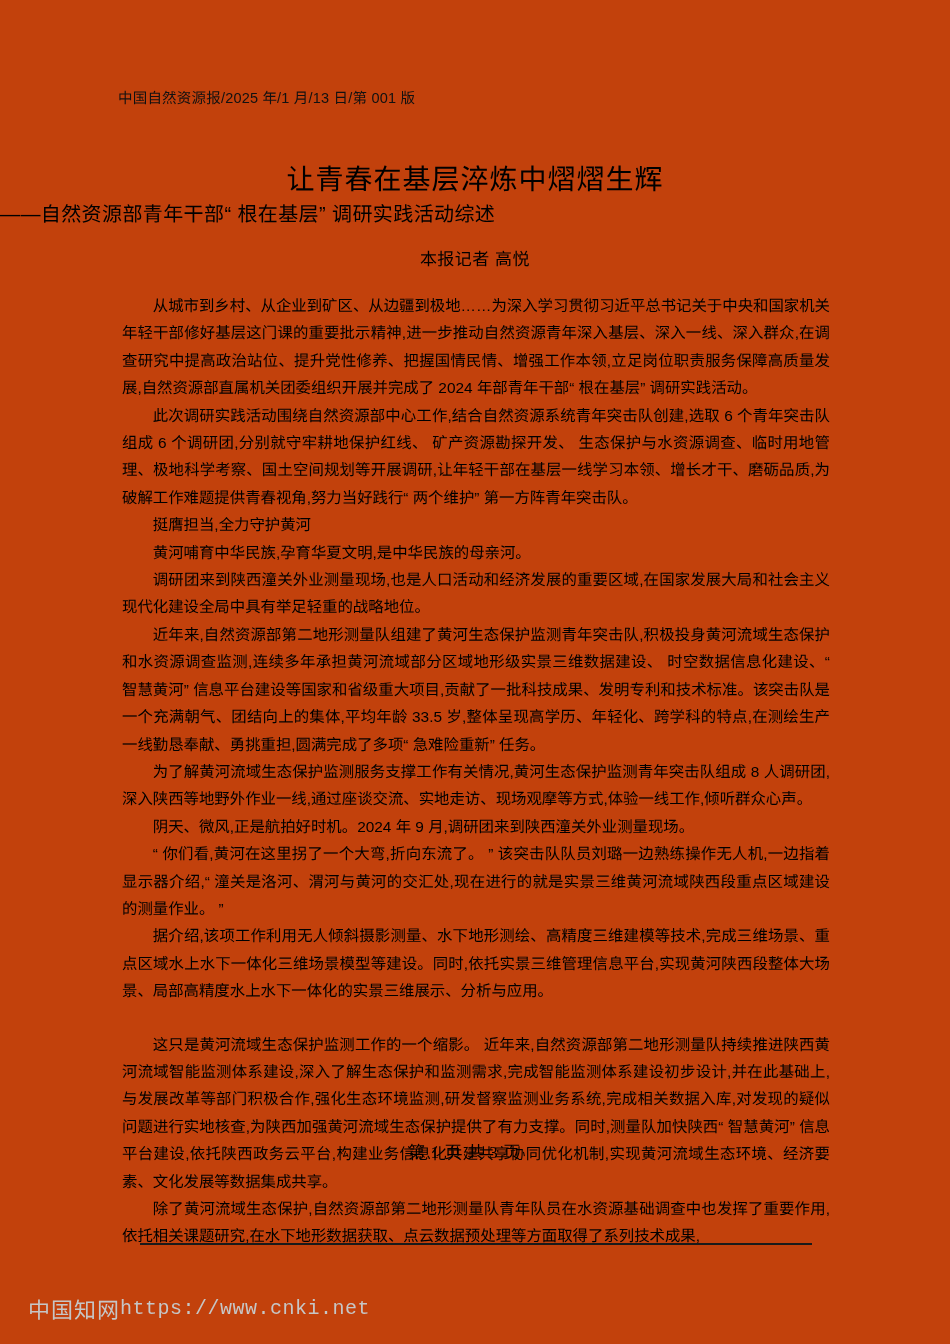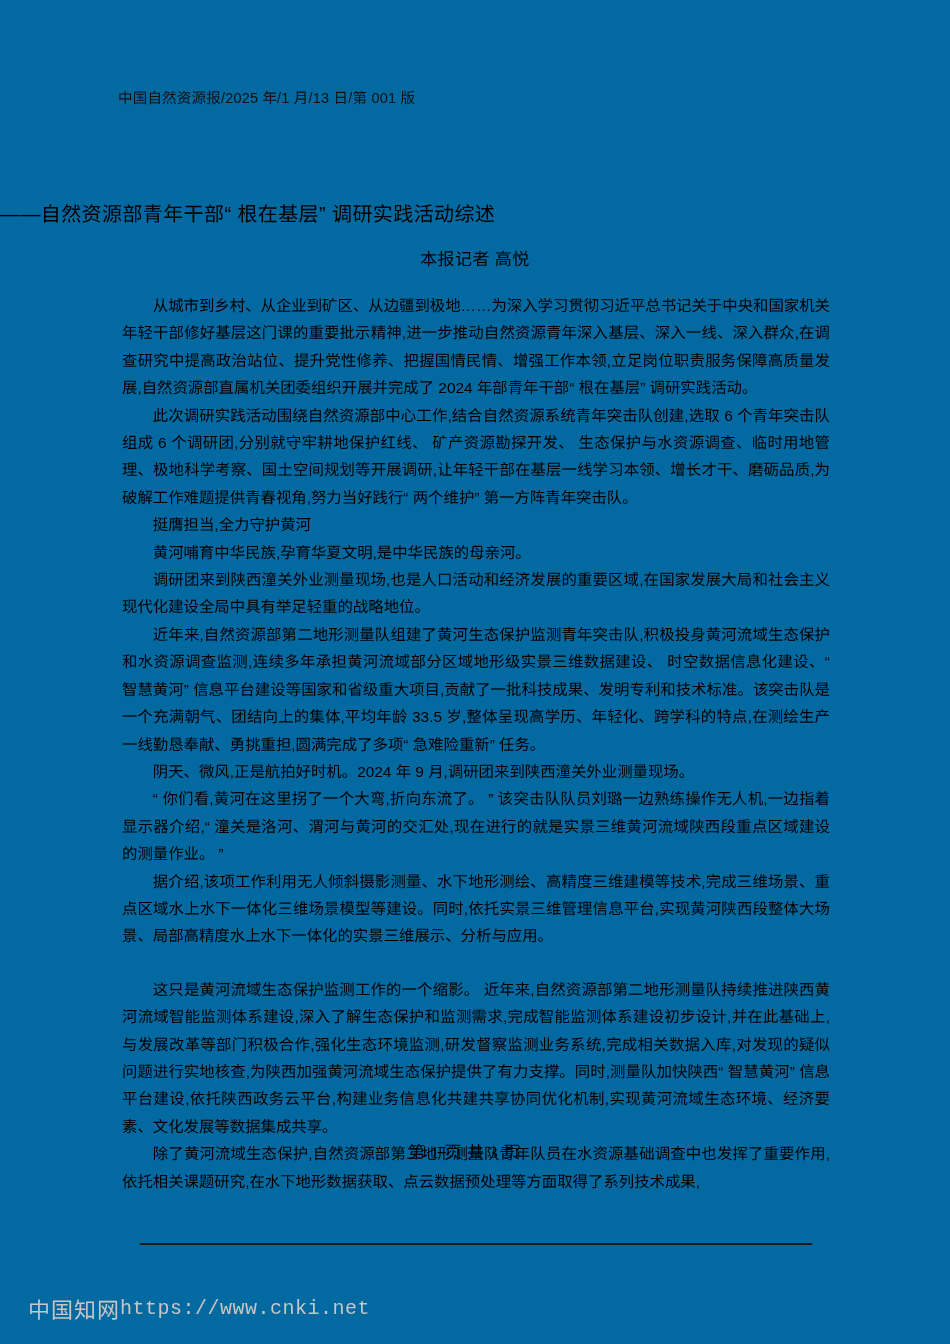--- a/index.html
+++ b/index.html
@@ -5,21 +5,21 @@
 <style>
   html, body {
     margin: 0;
     padding: 0;
     background: #ffffff;
   }
   .page {
     position: relative;
     width: 950px;
     height: 1344px;
-    background: #0369a1;
+    background: #c2410c;
     margin: 0 auto;
     overflow: hidden;
     font-family: "Liberation Serif", "DejaVu Serif", serif;
     color: #000000;
   }
 
   
   .source-line {
     position: absolute;
     left: 118px;
@@ -55,21 +55,21 @@
     font-weight: 400;
     letter-spacing: 0.4px;
     color: #000000;
   }
   .byline {
     position: absolute;
     left: 0;
     top: 245px;
     width: 950px;
     text-align: center;
-    font-family: Liberation Serif, serif;
+    font-family: Liberation Sans, sans-serif;
     font-size: 17px;
     letter-spacing: 0.5px;
     color: #000000;
   }
 
   
   .body-col {
     position: absolute;
     left: 122px;
     top: 292px;
@@ -137,32 +137,34 @@
     color: #c6c6c6;
   }
 </style>
 </head>
 <body>
 
 <div class="page">
 
   <div class="source-line">中国自然资源报/2025 年/1 月/13 日/第 001 版</div>
 
+  <h1 class="headline">让青春在基层淬炼中熠熠生辉</h1>
 
   <div class="subhead">——自然资源部青年干部“ 根在基层” 调研实践活动综述</div>
 
   <div class="byline">本报记者  高悦</div>
 
   <div class="body-col">
       <p>从城市到乡村、从企业到矿区、从边疆到极地……为深入学习贯彻习近平总书记关于中央和国家机关年轻干部修好基层这门课的重要批示精神,进一步推动自然资源青年深入基层、深入一线、深入群众,在调查研究中提高政治站位、提升党性修养、把握国情民情、增强工作本领,立足岗位职责服务保障高质量发展,自然资源部直属机关团委组织开展并完成了 2024 年部青年干部“ 根在基层” 调研实践活动。</p>
       <p>此次调研实践活动围绕自然资源部中心工作,结合自然资源系统青年突击队创建,选取 6 个青年突击队组成 6 个调研团,分别就守牢耕地保护红线、 矿产资源勘探开发、 生态保护与水资源调查、临时用地管理、极地科学考察、国土空间规划等开展调研,让年轻干部在基层一线学习本领、增长才干、磨砺品质,为破解工作难题提供青春视角,努力当好践行“ 两个维护” 第一方阵青年突击队。</p>
       <p>挺膺担当,全力守护黄河</p>
       <p>黄河哺育中华民族,孕育华夏文明,是中华民族的母亲河。</p>
       <p>调研团来到陕西潼关外业测量现场,也是人口活动和经济发展的重要区域,在国家发展大局和社会主义现代化建设全局中具有举足轻重的战略地位。</p>
       <p>近年来,自然资源部第二地形测量队组建了黄河生态保护监测青年突击队,积极投身黄河流域生态保护和水资源调查监测,连续多年承担黄河流域部分区域地形级实景三维数据建设、 时空数据信息化建设、“ 智慧黄河” 信息平台建设等国家和省级重大项目,贡献了一批科技成果、发明专利和技术标准。该突击队是一个充满朝气、团结向上的集体,平均年龄 33.5 岁,整体呈现高学历、年轻化、跨学科的特点,在测绘生产一线勤恳奉献、勇挑重担,圆满完成了多项“ 急难险重新” 任务。</p>
+      <p>为了解黄河流域生态保护监测服务支撑工作有关情况,黄河生态保护监测青年突击队组成 8 人调研团,深入陕西等地野外作业一线,通过座谈交流、实地走访、现场观摩等方式,体验一线工作,倾听群众心声。</p>
       <p>阴天、微风,正是航拍好时机。2024 年 9 月,调研团来到陕西潼关外业测量现场。</p>
       <p>“ 你们看,黄河在这里拐了一个大弯,折向东流了。 ” 该突击队队员刘璐一边熟练操作无人机,一边指着显示器介绍,“ 潼关是洛河、渭河与黄河的交汇处,现在进行的就是实景三维黄河流域陕西段重点区域建设的测量作业。 ”</p>
       <p>据介绍,该项工作利用无人倾斜摄影测量、水下地形测绘、高精度三维建模等技术,完成三维场景、重点区域水上水下一体化三维场景模型等建设。同时,依托实景三维管理信息平台,实现黄河陕西段整体大场景、局部高精度水上水下一体化的实景三维展示、分析与应用。</p>
       <p class="gap-before">这只是黄河流域生态保护监测工作的一个缩影。 近年来,自然资源部第二地形测量队持续推进陕西黄河流域智能监测体系建设,深入了解生态保护和监测需求,完成智能监测体系建设初步设计,并在此基础上,与发展改革等部门积极合作,强化生态环境监测,研发督察监测业务系统,完成相关数据入库,对发现的疑似问题进行实地核查,为陕西加强黄河流域生态保护提供了有力支撑。同时,测量队加快陕西“ 智慧黄河” 信息平台建设,依托陕西政务云平台,构建业务信息化共建共享协同优化机制,实现黄河流域生态环境、经济要素、文化发展等数据集成共享。</p>
       <p>除了黄河流域生态保护,自然资源部第二地形测量队青年队员在水资源基础调查中也发挥了重要作用,依托相关课题研究,在水下地形数据获取、点云数据预处理等方面取得了系列技术成果,</p>
     </div>
 
   <div class="page-number">第 1 页  共 3 页</div>
 
   <div class="rule"></div>

